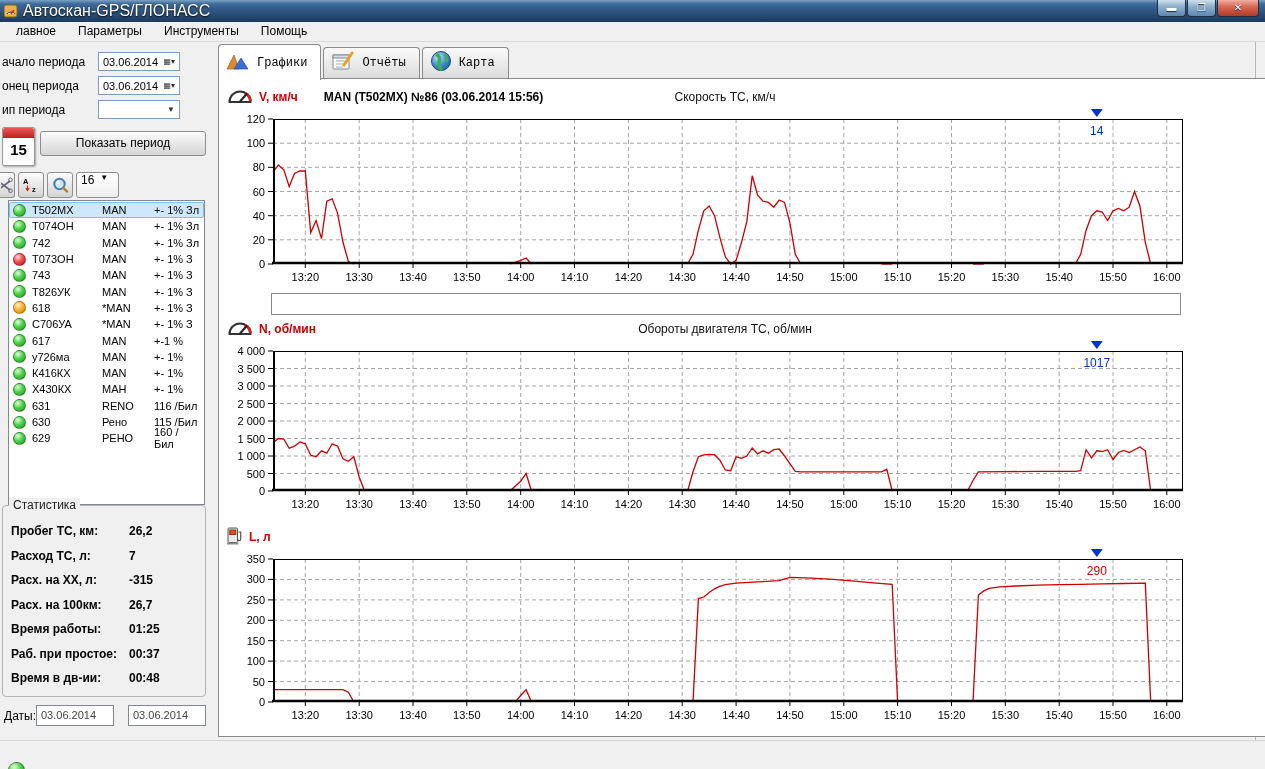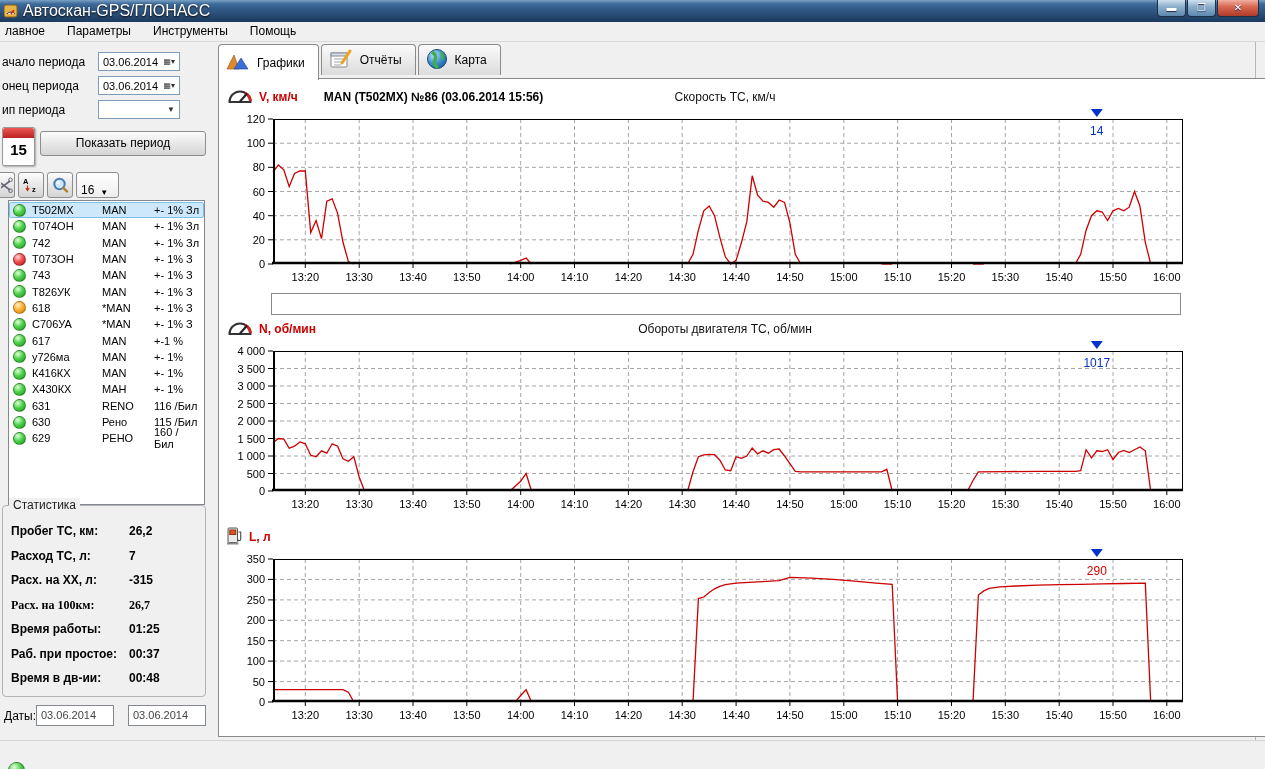--- a/index.html
+++ b/index.html
@@ -16,41 +16,41 @@
   .winbtns { position:absolute; right:6px; top:0; display:flex; }
   .winbtn { width:29px; height:17px; border:1px solid #1b2f47; border-top:none;
     border-radius:0 0 4px 4px; background:linear-gradient(#cfe0ef,#8fb0cc 40%,#5d87ad);
     color:#fff; font-size:10px; line-height:15px; text-align:center; text-shadow:0 1px 1px #224; margin-left:1px;}
   .winbtn.close { background:linear-gradient(#f0b0a0,#d86a55 40%,#b03a28); width:42px; }
 
   
   .menubar { position:absolute; left:0; top:22px; right:0; height:20px; background:#f0f0f0;
     border-bottom:1px solid #d9d9d9; display:flex; align-items:center; }
   .menuitem { padding:2px 11px 3px 11px; cursor:default; }
-  .menuitem:first-child { padding-left:5px; }
+  .menuitem:first-child { padding-left:16px; }
 
   
   .sidebar { position:absolute; left:0; top:42px; width:210px; bottom:29px; background:#f0f0f0; }
   .prow { position:absolute; left:2px; font-size:12px; }
   .field { position:absolute; height:19px; background:#fff; border:1px solid #7f9db9;
     font-size:11px; padding:2px 4px; display:flex; align-items:center; gap:3px; }
   .field .arr { margin-left:auto; font-size:8px; color:#333; }
   .bigcal { position:absolute; left:0px; top:80px; width:37px; height:46px; }
   .bigcal .body { position:absolute; left:2px; top:5px; right:2px; bottom:2px; background:#fdfdfd;
     border:1px solid #999; border-radius:2px; box-shadow:1px 1px 2px rgba(0,0,0,.3); }
   .bigcal .band { position:absolute; left:0; top:0; right:0; height:10px; background:linear-gradient(#e55,#b22); border-radius:2px 2px 0 0;}
   .bigcal .day { position:absolute; left:0; right:0; top:13px; text-align:center; font-weight:bold; font-size:15px; }
   .btn { background:linear-gradient(#fdfdfd,#e9e9e9 45%,#d5d5d5); border:1px solid #8e8e8e; border-radius:3px;
     font-size:12px; text-align:center; }
   .showbtn { position:absolute; left:40px; top:89px; width:166px; height:25px; line-height:23px; }
   .mini-toolbar { position:absolute; left:0; top:130px; height:27px; }
   .tbtn { position:absolute; top:0; height:26px; background:linear-gradient(#fdfdfd,#e9e9e9 45%,#d5d5d5);
     border:1px solid #8e8e8e; border-radius:3px; display:flex; align-items:center; justify-content:center; }
   .combo16 { position:absolute; left:76px; top:0; width:43px; height:26px; background:linear-gradient(#fff,#eee);
-    border:1px solid #8e8e8e; border-radius:3px; font-size:12px; display:flex; align-items:flex-end; padding:0 4px; gap:6px;}
+    border:1px solid #8e8e8e; border-radius:3px; font-size:12px; display:flex; align-items:flex-start; padding:0 4px; gap:6px;}
   .combo16 .arr{ font-size:8px; }
 
   .vlist { position:absolute; left:8px; top:158px; width:197px; height:305px; background:#fff;
     border:1px solid #828790; overflow:hidden; padding-top:1px; }
   .vrow { height:16.3px; display:flex; align-items:center; font-size:11px; padding:0 2px 0 3px; border:1px solid transparent; }
   .vrow.sel { background:#cde8fa; border:1px solid #7cc0ea; border-radius:2px; }
   .ball { width:13px; height:13px; border-radius:50%; flex:0 0 13px; border:1px solid rgba(0,0,0,.3); }
   .ball.green { background:radial-gradient(circle at 35% 28%, #e2ffd8, #4ed44e 45%, #179117); }
   .ball.red { background:radial-gradient(circle at 35% 28%, #ffd8d8, #f05050 45%, #b01212); }
   .ball.orange { background:radial-gradient(circle at 35% 28%, #fff0cc, #ffb133 45%, #cc7a00); }
@@ -65,21 +65,21 @@
   .srow .sval { position:absolute; left:118px; }
 
   .datesrow { position:absolute; left:0; top:663px; height:24px; width:210px; }
   .datesrow .dlabel { position:absolute; left:4px; top:4px; }
   .dfield { position:absolute; top:0px; width:78px; height:21px; background:#fff; border:1px solid #828790;
     font-size:11px; color:#444; padding:3px 4px; }
 
   
   .main { position:absolute; left:210px; top:42px; right:0; bottom:29px; }
   .rightedge { position:absolute; left:1045px; top:0; bottom:0; border-left:1px solid #b5b5b5; }
-  .tabs { position:absolute; left:8px; top:2px; height:36px; display:flex; align-items:flex-start; z-index:3; }
+  .tabs { position:absolute; left:8px; top:2px; height:36px; display:flex; align-items:center; z-index:3;font-family:Liberation Mono, monospace; }
   .tab { height:31px; padding:0 13px 0 7px; display:flex; align-items:center; gap:7px;
     border:1px solid #8a8a8a; border-bottom:none; border-radius:4px 4px 0 0;
     background:linear-gradient(#fafafa,#dcdcdc); margin-right:2px; font-size:12px; cursor:default; }
   .tab.active { background:#fff; height:36px; }
 
   .panel { position:absolute; left:8px; top:36px; width:1146px; bottom:3px; background:#fff;
     border:1px solid #898989; z-index:2; padding-top:6px; }
   .chart-header { position:relative; height:20px; margin-left:8px; display:flex; align-items:center; }
   .chart-header .unit { color:#cc0000; font-weight:bold; font-size:12px; margin-left:6px; }
   .chart-header .vtitle { font-weight:bold; font-size:12px; margin-left:26px; }
@@ -269,21 +269,21 @@
         <span class="vbrand">РЕНО</span>
         <span class="vnote">160 / Бил</span>
       </div>
     </div>
 
   <div class="statsbox">
     <span class="legend">Статистика</span>
   <div class="srow" style="top: 18px;"><span>Пробег ТС, км:</span><span class="sval">26,2</span></div>
       <div class="srow" style="top: 42.5px;"><span>Расход ТС, л:</span><span class="sval">7</span></div>
       <div class="srow" style="top: 67px;"><span>Расх. на ХХ, л:</span><span class="sval">-315</span></div>
-      <div class="srow" style="top: 91.5px; font-family: Liberation Serif, serif;"><span>Расх. на 100км:</span><span class="sval">26,7</span></div>
+      <div class="srow" style="top: 91.5px;"><span>Расх. на 100км:</span><span class="sval">26,7</span></div>
       <div class="srow" style="top: 116px;"><span>Время работы:</span><span class="sval">01:25</span></div>
       <div class="srow" style="top: 140.5px;"><span>Раб. при простое:</span><span class="sval">00:37</span></div>
       <div class="srow" style="top: 165px;"><span>Время в дв-ии:</span><span class="sval">00:48</span></div>
     </div>
 
   <div class="datesrow">
     <span class="dlabel">Даты:</span>
     <div class="dfield" style="left:36px">03.06.2014</div>
     <div class="dfield" style="left:128px">03.06.2014</div>
   </div>

